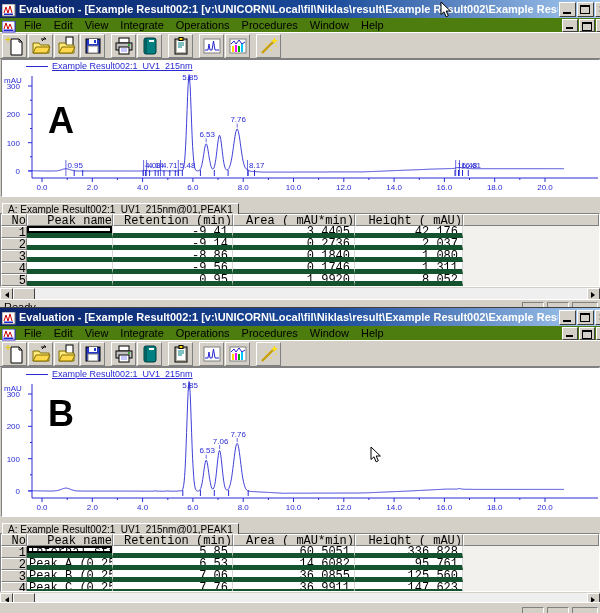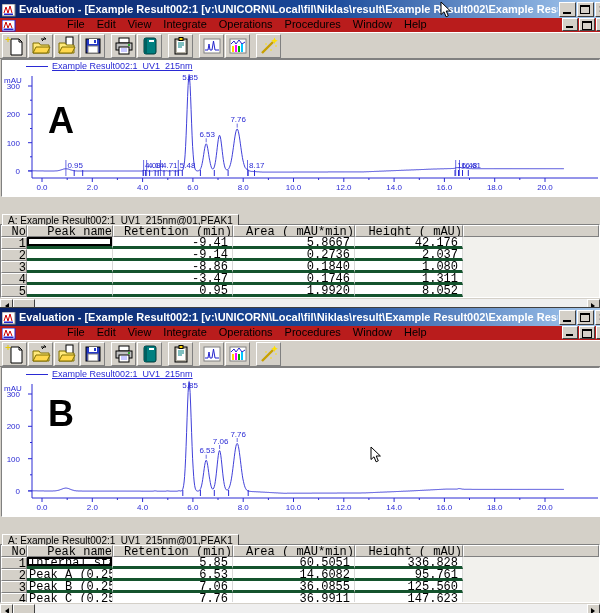--- a/index.html
+++ b/index.html
@@ -17,22 +17,22 @@
   .tb-buttons{display:flex;flex:0 0 auto;margin-right:-12px;}
   .tbtn{width:15px;height:13px;background:#d4d0c8;margin-left:1px;position:relative;
     border:1px solid;border-color:#fff #404040 #404040 #fff;}
   .g-min::after{content:"";position:absolute;left:3px;right:4px;bottom:2px;height:2px;background:#000;}
   .g-max::after{content:"";position:absolute;left:2px;top:2px;width:8px;height:6px;
     border:1px solid #000;border-top-width:2px;}
   .g-close::before,.g-close::after{content:"";position:absolute;left:6px;top:2px;width:2px;height:8px;background:#000;}
   .g-close::before{transform:rotate(45deg);} .g-close::after{transform:rotate(-45deg);}
 
   
-  .menubar{height:14px;display:flex;align-items:flex-start;background:#b91c1c;
-    border-bottom:1px solid #fff;gap:43px;}
+  .menubar{height:14px;display:flex;align-items:center;background:#4d7c0f;
+    border-bottom:1px solid #fff;}
   .child-icon{width:14px;height:12px;margin:0 2px;flex:0 0 auto;}
   .menu-items{flex:1 1 auto;display:flex;}
   .menu-item{font-size:11px;line-height:13px;padding:0 6px;white-space:nowrap;}
   .mdi-buttons{display:flex;flex:0 0 auto;margin-right:-12px;}
   .mdi-buttons .tbtn{width:14px;height:11px;}
 
   
   .toolbar{height:25px;display:flex;align-items:center;background:#d4d0c8;padding-left:2px;
     border-bottom:1px solid #808080;}
   .tool-btn{width:23px;height:22px;display:flex;align-items:center;justify-content:center;
@@ -42,31 +42,31 @@
 
   
   .chartpanel{background:#fff;border:1px solid;border-color:#808080 #fff #fff #808080;
     margin-left:1px;overflow:hidden;}
   .legend{height:12px;display:flex;align-items:center;padding-left:24px;}
   .legend-line{width:22px;height:0;border-top:1px solid #2a2ad4;margin-right:4px;flex:0 0 auto;}
   .legend-text{font-size:9px;color:#2a2ad4;text-decoration:underline;white-space:nowrap;}
   .chart-svg-holder{display:block;}
 
   
-  .tablepanel{background:#d4d0c8;overflow:hidden;padding-top:13px;}
+  .tablepanel{background:#d4d0c8;overflow:hidden;padding-top:2px;}
   .tabrow{height:14px;padding-left:2px;}
   .tab{display:inline-block;font-size:10px;line-height:12px;padding:0 5px;background:#d4d0c8;
     border:1px solid;border-color:#fff #404040 #d4d0c8 #fff;white-space:nowrap;}
   .tbl{background:#fff;border:1px solid;border-color:#808080 #fff #fff #808080;
     font-family:"Liberation Mono",monospace;font-size:12px;}
   .trow{display:flex;height:12px;line-height:12px;}
   .tcell{overflow:hidden;white-space:nowrap;flex:0 0 auto;box-sizing:border-box;}
   .hcell,.numcell{background:#d4d0c8;border:1px solid;border-color:#fff #808080 #808080 #fff;
     text-align:right;}
-  .dcell{background:#fff;border-right:1px solid #d8d8d8;border-bottom:3px solid #14532d;}
+  .dcell{background:#fff;border-right:1px solid #d8d8d8;border-bottom:5px solid #14532d;}
   .al-r{text-align:right;padding-right:4px;} .al-l{text-align:left;padding-left:2px;}
   .sel{box-shadow:inset 0 0 0 2px #000;}
   .fill{flex:1 1 auto;background:#d4d0c8;border:1px solid;border-color:#fff #808080 #808080 #fff;}
   .fillw{flex:1 1 auto;background:#f2f1ed;}
   .tbl-body{overflow:hidden;}
 
   
   .hscroll{height:11px;display:flex;background:#efefef;border-top:1px solid #d4d0c8;}
   .sbtn{width:11px;height:11px;background:#d4d0c8;border:1px solid;border-color:#fff #404040 #404040 #fff;
     display:flex;align-items:center;justify-content:center;flex:0 0 auto;}
@@ -338,21 +338,21 @@
             <span class="tcell hcell" style="width: 120px;">Retention (min)</span>
             <span class="tcell hcell" style="width: 122px;">Area ( mAU*min)</span>
             <span class="tcell hcell" style="width: 108px;">Height ( mAU)</span>
             <span class="fill"></span>
           </div>
           <div class="tbl-body" style="height: 60px;">
             <div class="trow">
               <span class="tcell numcell" style="width: 26px;">1</span>
               <span class="tcell dcell al-l sel" style="width: 86px;"></span>
               <span class="tcell dcell al-r" style="width: 120px;">-9.41</span>
-              <span class="tcell dcell al-r" style="width: 122px;">5.8667</span>
+              <span class="tcell dcell al-r" style="width: 122px;">3.4405</span>
               <span class="tcell dcell al-r" style="width: 108px;">42.176</span>
               <span class="fillw"></span>
             </div>
             <div class="trow">
               <span class="tcell numcell" style="width: 26px;">2</span>
               <span class="tcell dcell al-l" style="width: 86px;"></span>
               <span class="tcell dcell al-r" style="width: 120px;">-9.14</span>
               <span class="tcell dcell al-r" style="width: 122px;">0.2736</span>
               <span class="tcell dcell al-r" style="width: 108px;">2.037</span>
               <span class="fillw"></span>
@@ -361,21 +361,21 @@
               <span class="tcell numcell" style="width: 26px;">3</span>
               <span class="tcell dcell al-l" style="width: 86px;"></span>
               <span class="tcell dcell al-r" style="width: 120px;">-8.86</span>
               <span class="tcell dcell al-r" style="width: 122px;">0.1840</span>
               <span class="tcell dcell al-r" style="width: 108px;">1.080</span>
               <span class="fillw"></span>
             </div>
             <div class="trow">
               <span class="tcell numcell" style="width: 26px;">4</span>
               <span class="tcell dcell al-l" style="width: 86px;"></span>
-              <span class="tcell dcell al-r" style="width: 120px;">-3.47</span>
+              <span class="tcell dcell al-r" style="width: 120px;">-9.56</span>
               <span class="tcell dcell al-r" style="width: 122px;">0.1746</span>
               <span class="tcell dcell al-r" style="width: 108px;">1.311</span>
               <span class="fillw"></span>
             </div>
             <div class="trow">
               <span class="tcell numcell" style="width: 26px;">5</span>
               <span class="tcell dcell al-l" style="width: 86px;"></span>
               <span class="tcell dcell al-r" style="width: 120px;">0.95</span>
               <span class="tcell dcell al-r" style="width: 122px;">1.9920</span>
               <span class="tcell dcell al-r" style="width: 108px;">8.052</span>

